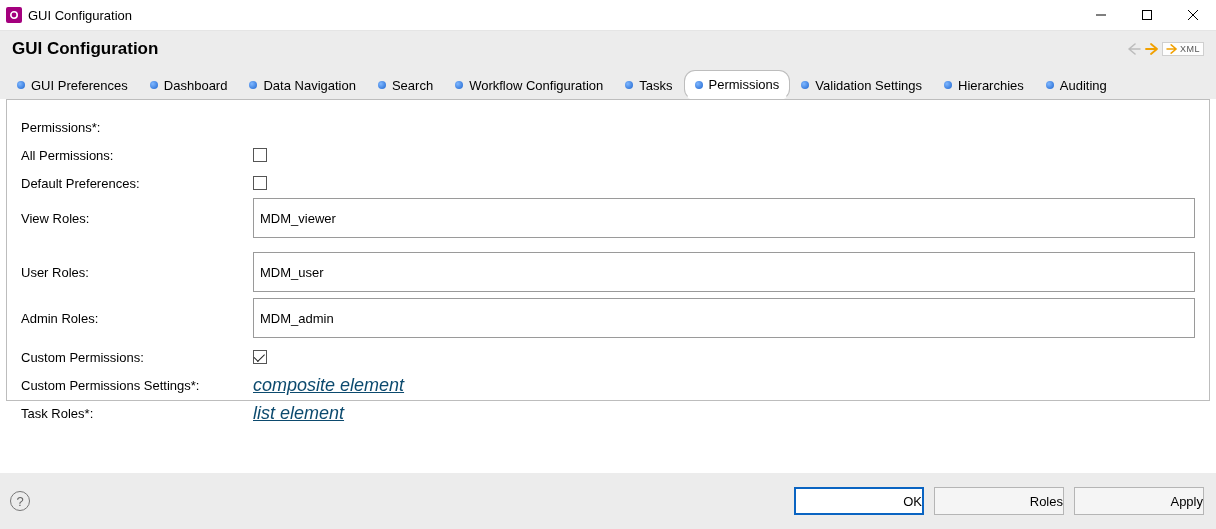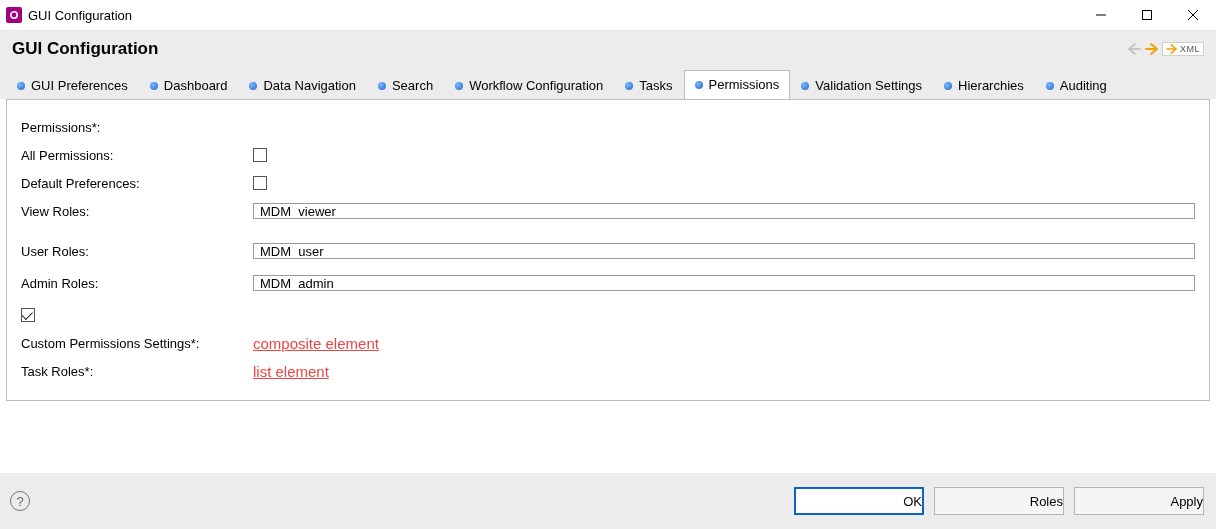--- a/index.html
+++ b/index.html
@@ -66,41 +66,41 @@
     background: #fdfdfd;
     font-size: 9px;
     letter-spacing: 0.5px;
     color: #555;
     gap: 2px;
   }
 
   .tabs-row {
     background: #ececec;
     display: flex;
-    align-items: flex-end;
     padding: 0 6px;
     border-bottom: 0;
     gap: 0;
   }
   .tab {
     display: flex; align-items: center;
     gap: 6px;
     padding: 6px 10px 7px 10px;
     border: 1px solid transparent;
     border-bottom: none;
     position: relative;
     top: 1px;
     color: #000;
     white-space: nowrap;
   }
   .tab.active {
     background: #fff;
     border-color: #bdbdbd;
     border-bottom: 1px solid #fff;
     top: 1px;
+    border-radius: 11px;
   }
   .tab-bullet {
     width: 8px; height: 8px;
     border-radius: 50%;
     background: radial-gradient(circle at 35% 35%, #7fb7ff, #1e66d0);
     flex: 0 0 auto;
   }
 
   .content-pane {
     margin: 0 6px 0 6px;
@@ -124,21 +124,21 @@
     flex: 0 0 232px;
     font-size: 13px;
   }
   .form-row .field {
     flex: 1;
     display: flex;
     align-items: center;
   }
   input[type="text"].txt {
     width: 100%;
-    height: 16px;
+    height: 40px;
     border: 1px solid #9a9a9a;
     padding: 6px 6px;
     font-family: inherit;
     font-size: 13px;
     outline: none;
     background: #fff;
   }
   .chk {
     width: 14px; height: 14px;
     border: 1px solid #555;
@@ -149,23 +149,24 @@
   }
   .chk.checked::after {
     content: "";
     display: block;
     width: 9px; height: 5px;
     border-left: 1.6px solid #222;
     border-bottom: 1.6px solid #222;
     transform: rotate(-45deg) translate(0px,-1px);
   }
   a.link {
-    color: #ef4444;
+    color: #0c4a6e;
     text-decoration: underline;
-    font-size: 15px;
+    font-size: 18px;
+    font-style: italic;
   }
 
   .footer-bar {
     position: absolute;
     left: 0; right: 0; bottom: 0;
     height: 56px;
     background: #ececec;
     display: flex;
     align-items: center;
     padding: 0 12px 0 10px;
@@ -331,20 +332,21 @@
   </div>
 
   <div class="form-row" style="margin-bottom:6px;">
     <div class="label">Admin Roles:</div>
     <div class="field">
           <input type="text" class="txt" value="MDM_admin" style="">
         </div>
   </div>
 
   <div class="form-row">
+    <div class="label">Custom Permissions:</div>
     <div class="field">
           <span class="chk checked" id="chk-custom"></span>
         </div>
   </div>
 
   <div class="form-row">
     <div class="label">Custom Permissions Settings*:</div>
     <div class="field">
           <a href="#" class="link">composite element</a>
         </div>

